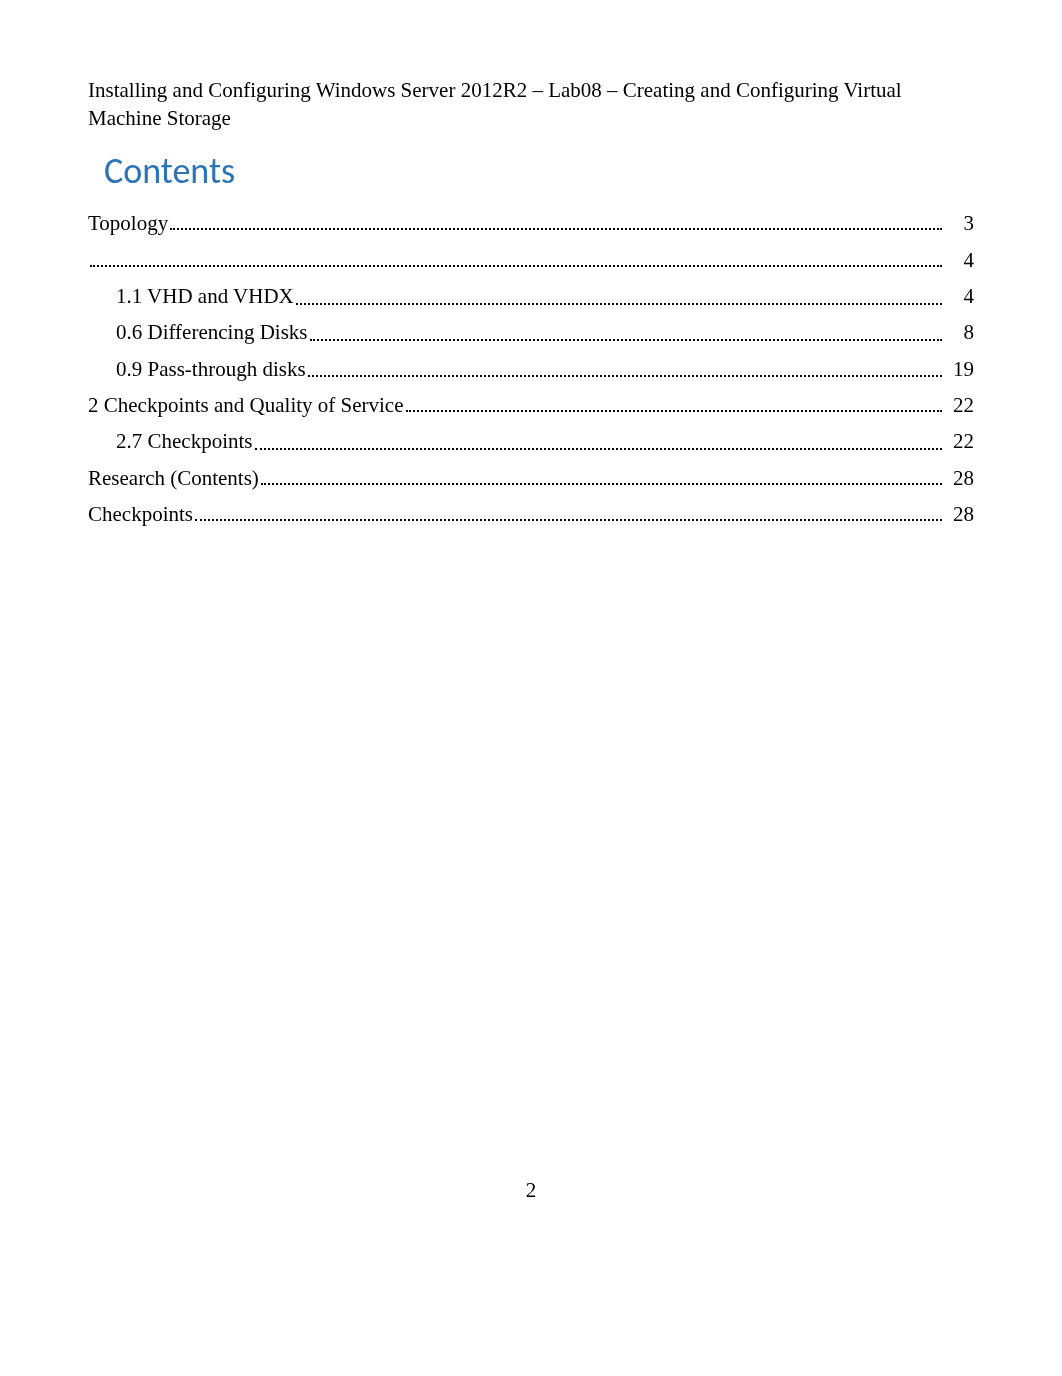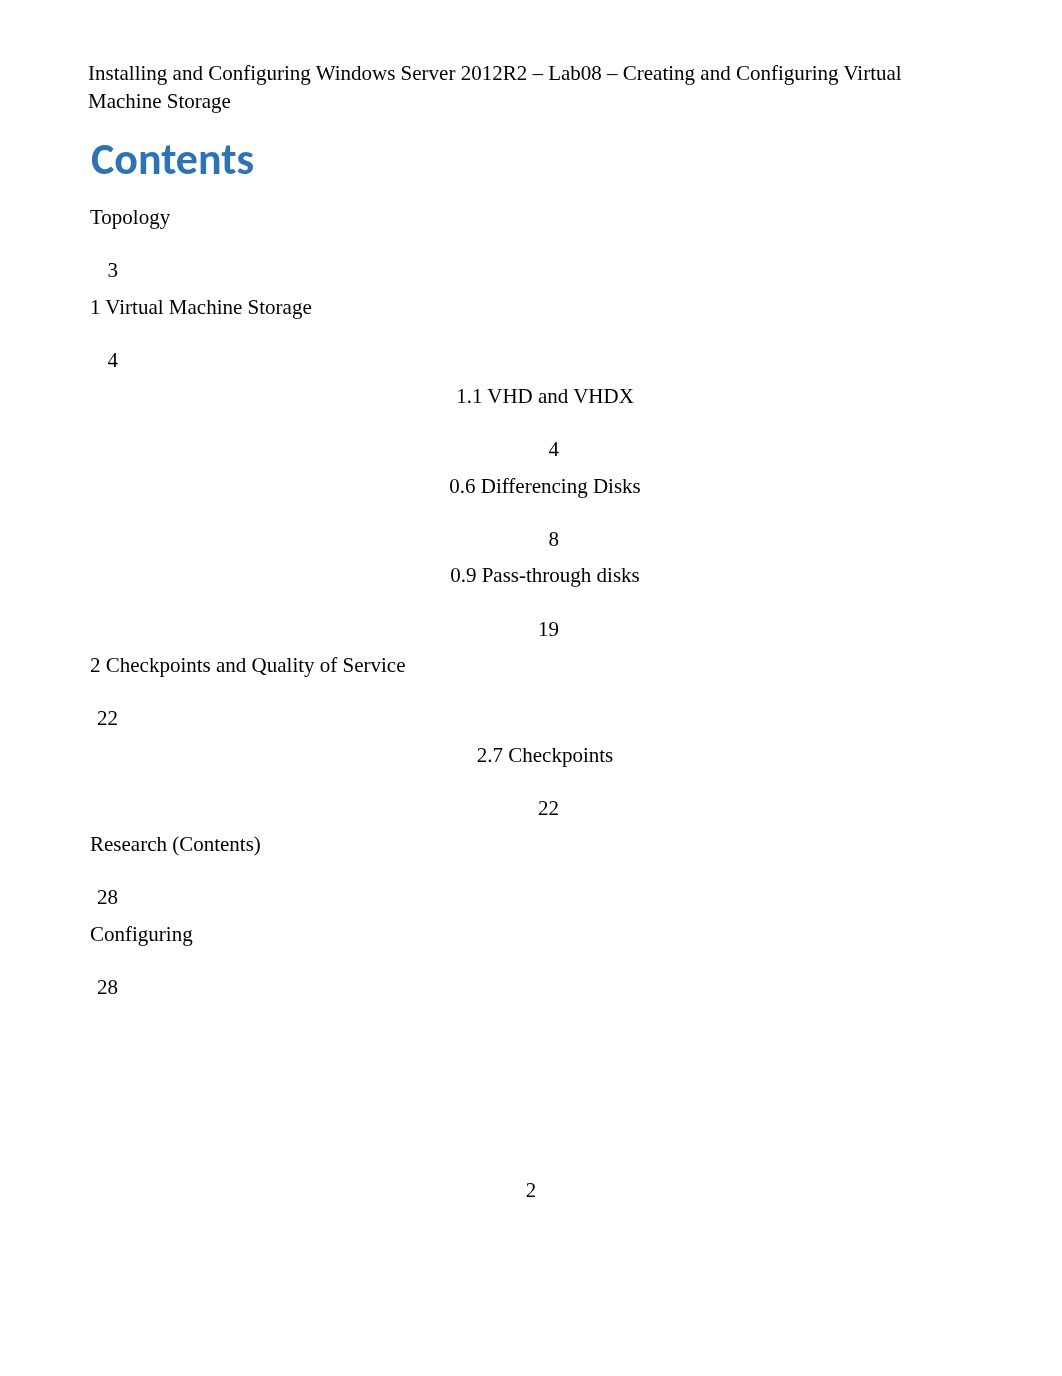--- a/index.html
+++ b/index.html
@@ -7,44 +7,43 @@
     padding: 0;
     background: #ffffff;
     font-family: "Times New Roman", Times, serif;
     color: #000;
   }
   .page {
     width: 1062px;
     height: 1260px;
     position: relative;
     box-sizing: border-box;
-    padding: 59px 88px 0 88px;
+    padding: 76px 88px 0 88px;
     font-size: 21px;
     line-height: 1.35;
   }
   .header-text {
     color: #000;
     margin-bottom: 14px;
   }
   .contents-title {
     color: #2E74B5;
     font-family: "Calibri Light", Calibri, Arial, sans-serif;
-    font-size: 44px;
-    font-weight: 700;
-    margin: 6px 0 14px 3px;
+    font-size: 36px;
+    font-weight: 400;
+    margin: 6px 0 14px 16px;
   }
   .toc {
     color: #000;
   }
   .toc-row {
     display: flex;
     align-items: baseline;
     margin-bottom: 8px;
     white-space: nowrap;
-    flex-direction: column;
   }
   .toc-row.level-1 { padding-left: 0; }
   .toc-row.level-2 { padding-left: 28px; align-items: center; }
   .toc-label {
     flex: 0 0 auto;
   }
   .toc-leader {
     flex: 1 1 auto;
     border-bottom: 2px dotted #000;
     margin: 0 4px 4px 2px;
@@ -75,21 +74,20 @@
 
   <div class="toc">
 
     <div class="toc-row level-1">
       <span class="toc-label">Topology</span>
       <span class="toc-leader"></span>
       <span class="toc-page">3</span>
     </div>
 
     <div class="toc-row level-1">
-      <span class="toc-label">1 Virtual Machine Storage</span>
       <span class="toc-leader"></span>
       <span class="toc-page">4</span>
     </div>
 
     <div class="toc-row level-2">
       <span class="toc-label">1.1 VHD and VHDX</span>
       <span class="toc-leader"></span>
       <span class="toc-page">4</span>
     </div>
 
@@ -119,21 +117,21 @@
     </div>
 
 
     <div class="toc-row level-1">
       <span class="toc-label">Research (Contents)</span>
       <span class="toc-leader"></span>
       <span class="toc-page">28</span>
     </div>
 
     <div class="toc-row level-1">
-      <span class="toc-label">Configuring</span>
+      <span class="toc-label">Checkpoints</span>
       <span class="toc-leader"></span>
       <span class="toc-page">28</span>
     </div>
 
   </div>
 
   <div class="page-number">2</div>
 
 </div>
 

